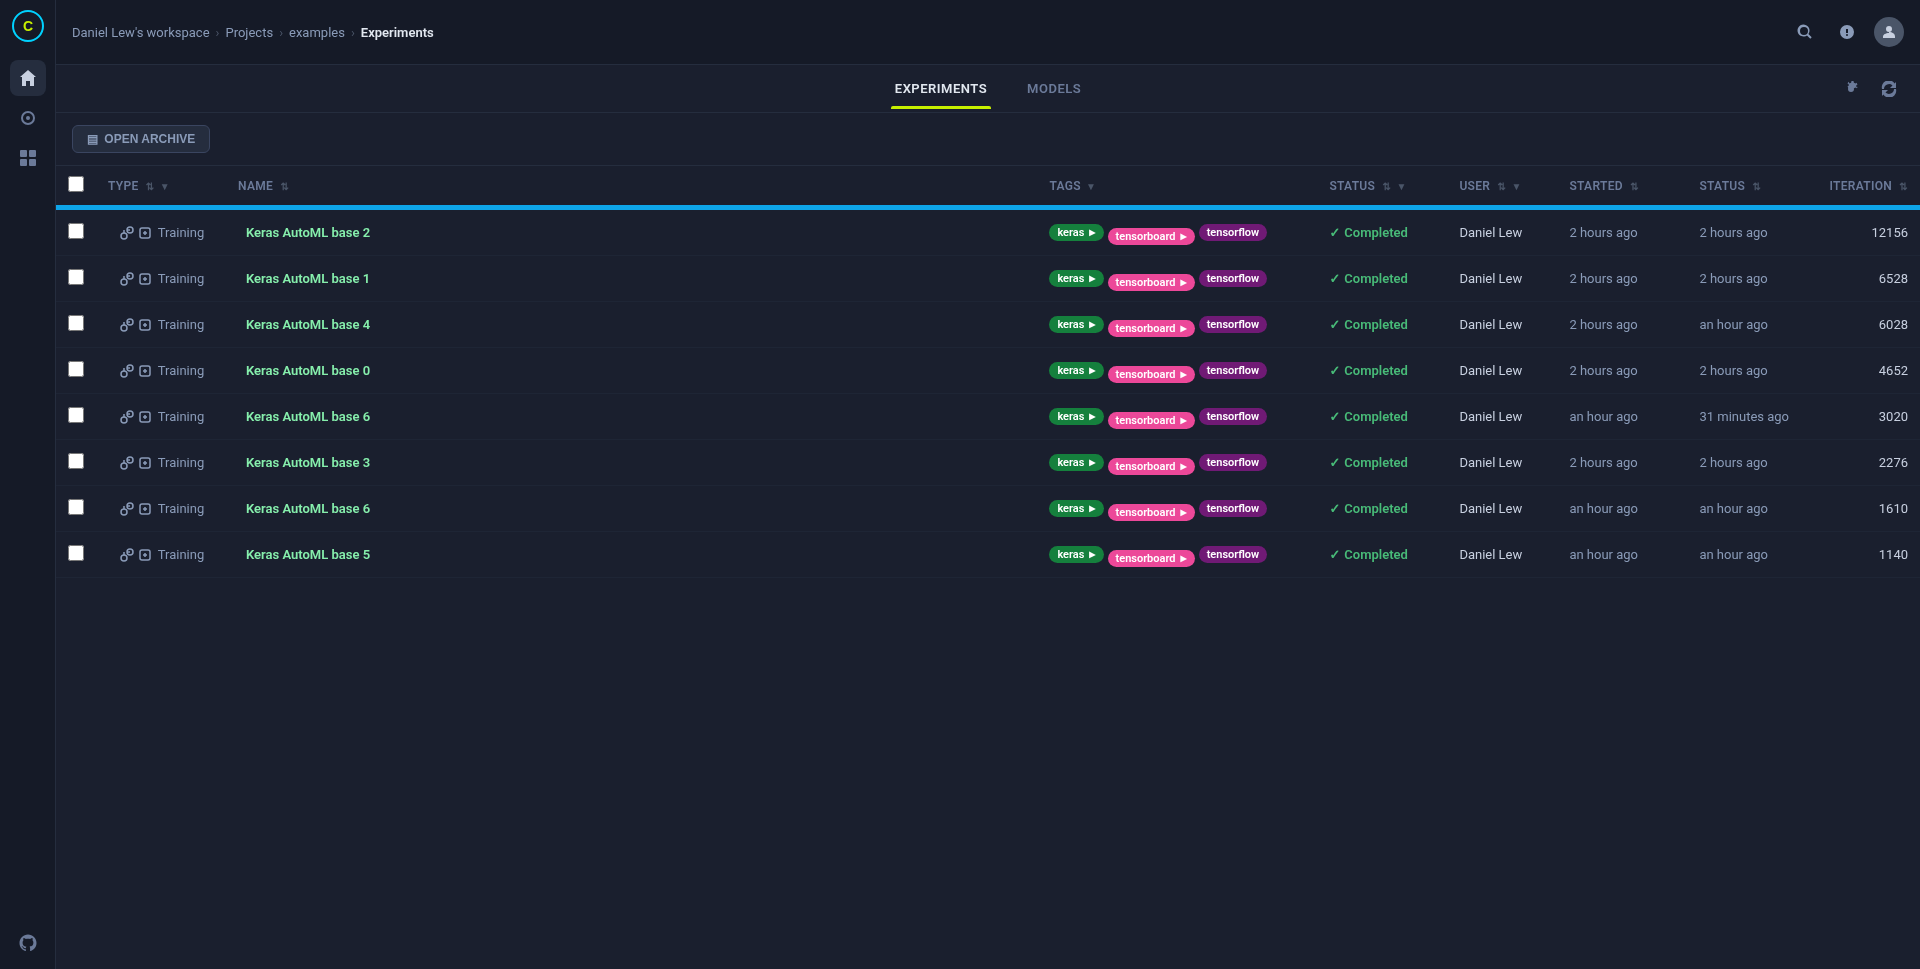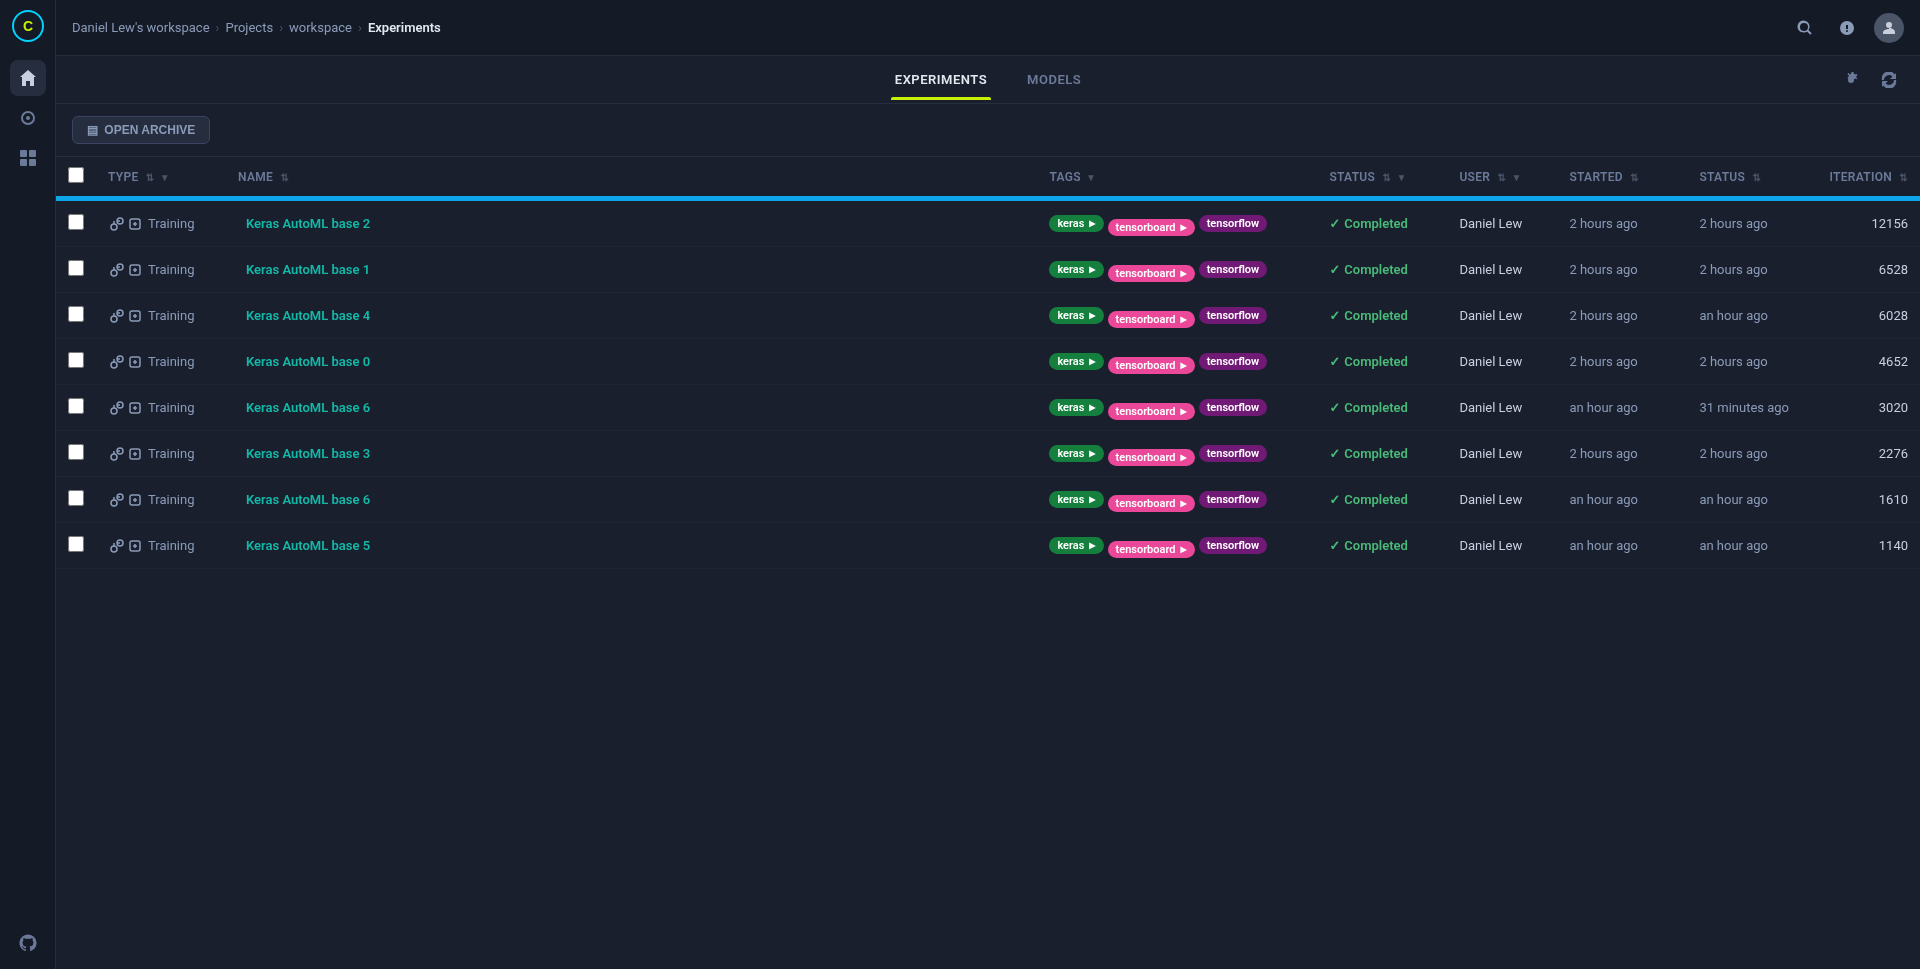--- a/index.html
+++ b/index.html
@@ -56,21 +56,21 @@
     
     .main {
       flex: 1;
       display: flex;
       flex-direction: column;
       overflow: hidden;
     }
 
     
     .topbar {
-      height: 56px;
+      height: 65px;
       background: #151a27;
       display: flex;
       align-items: center;
       padding: 0 16px;
       border-bottom: 1px solid #252d3e;
       gap: 6px;
     }
     .breadcrumb {
       display: flex;
       align-items: center;
@@ -228,24 +228,25 @@
       border: 1px solid #3a4560;
       border-radius: 3px;
       background: transparent;
       cursor: pointer;
     }
     .type-cell {
       display: flex;
       align-items: center;
       gap: 6px;
       color: #8a9bb8;
+      justify-content: center;
     }
     .name-cell {
       font-weight: 600;
-      color: #14b8a6;
+      color: #86efac;
       padding-left: 8px;
     }
     .tags-cell {
       display: flex;
       gap: 4px;
       align-items: center;
     }
     .tag {
       padding: 2px 8px;
       border-radius: 12px;
@@ -325,21 +326,21 @@
 </div>
 
 <div class="main">
 
   <div class="topbar">
     <div class="breadcrumb">
       <span>Daniel Lew's workspace</span>
       <span class="breadcrumb-sep">›</span>
       <span>Projects</span>
       <span class="breadcrumb-sep">›</span>
-      <span>workspace</span>
+      <span>examples</span>
       <span class="breadcrumb-sep">›</span>
       <span class="breadcrumb-current">Experiments</span>
     </div>
     <div class="topbar-actions">
       <div class="topbar-icon">
         <svg width="16" height="16" viewBox="0 0 16 16" fill="currentColor">
           <path d="M11.4 10l3.3 3.3-1.4 1.4L10 11.4A6 6 0 1 1 11.4 10zM7 11A4 4 0 1 0 7 3a4 4 0 0 0 0 8z"></path>
         </svg>
       </div>
       <div class="topbar-icon">

